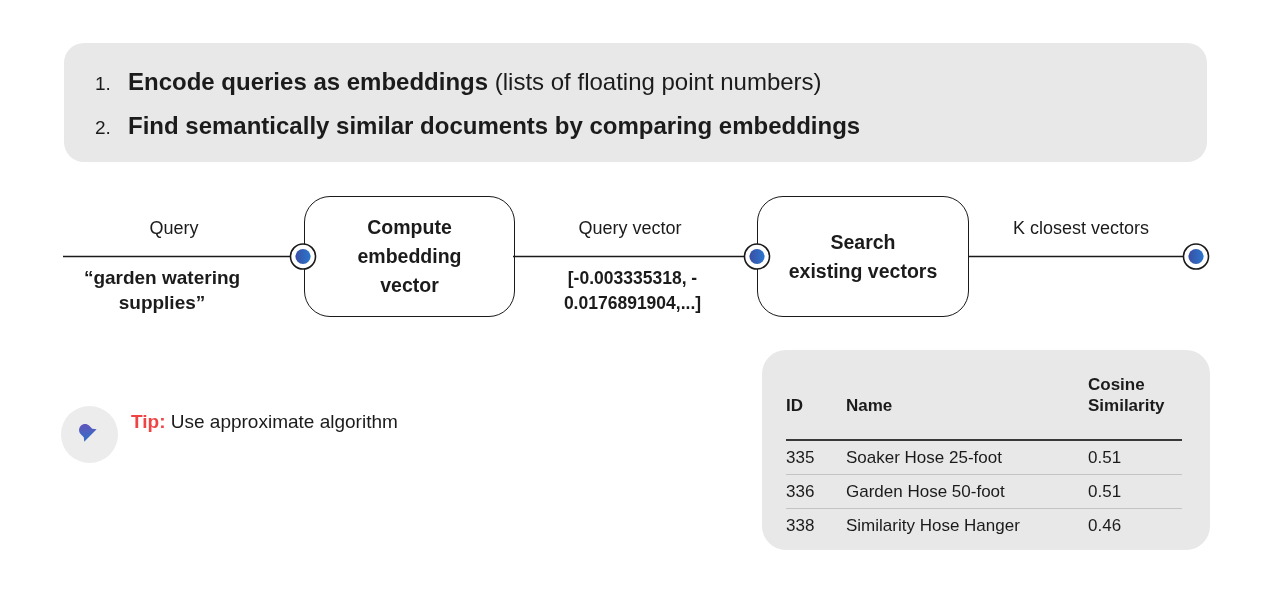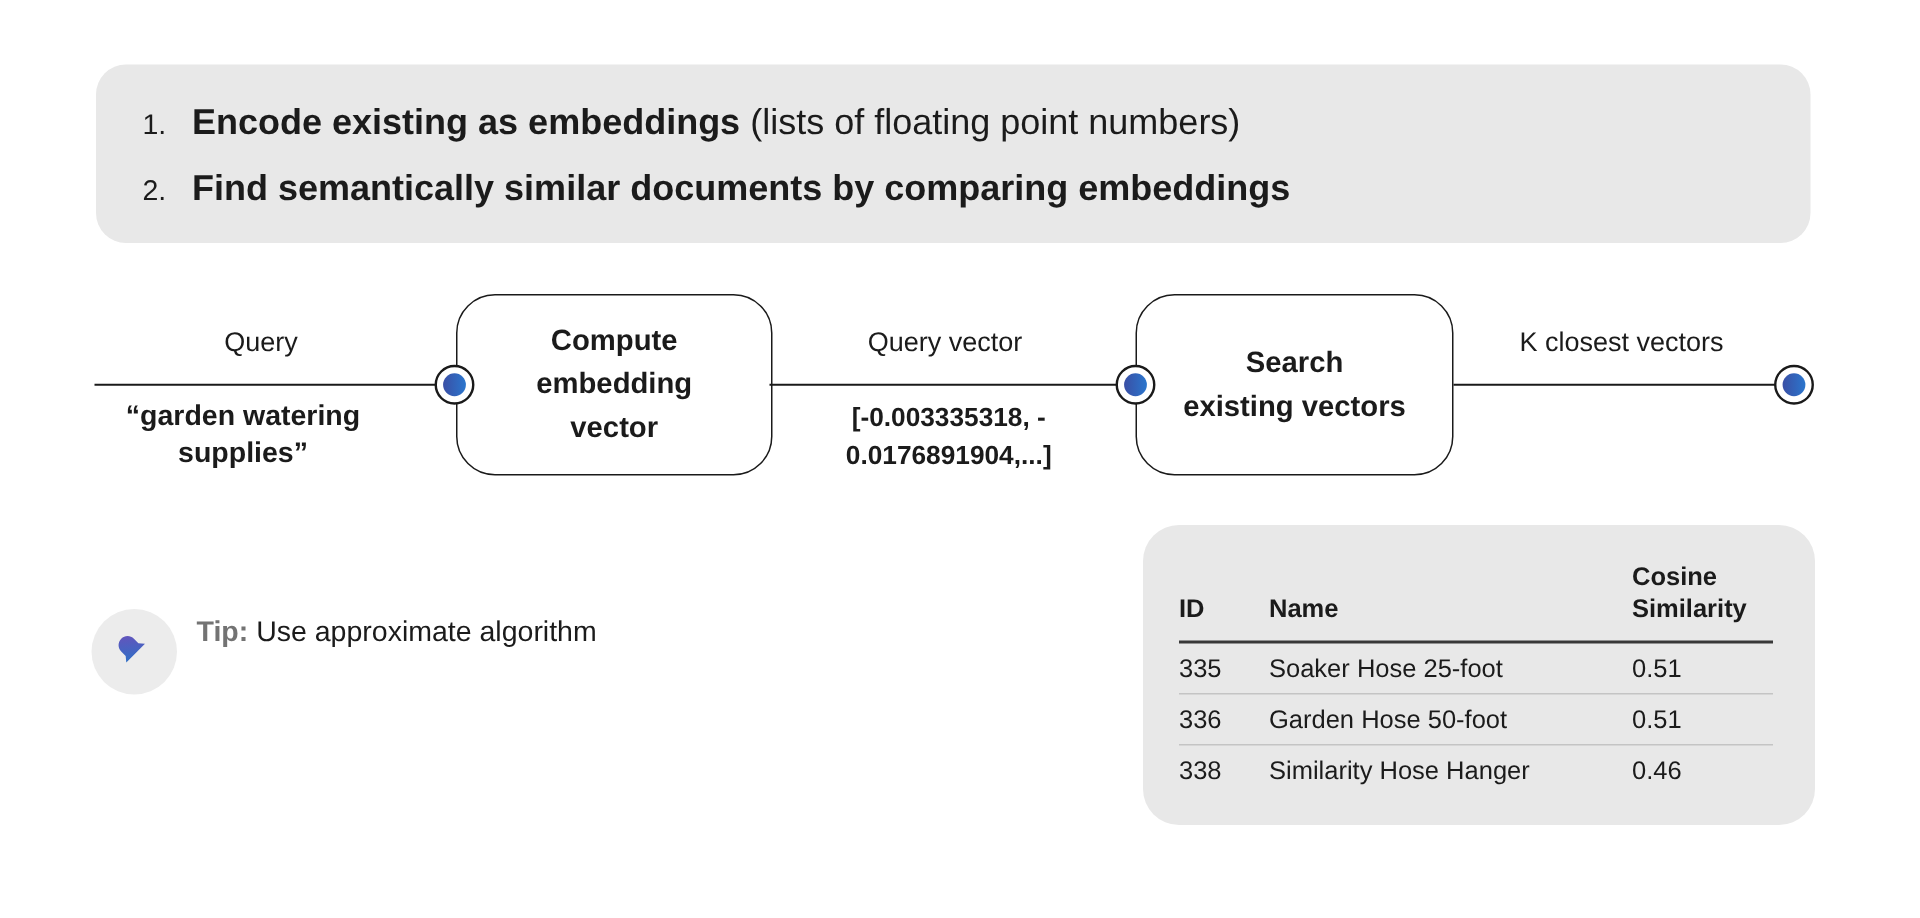--- a/index.html
+++ b/index.html
@@ -49,36 +49,36 @@
   .results-panel {
     position: absolute; left: 762px; top: 350px; width: 448px; height: 200px;
     background: #e8e8e8; border-radius: 24px;
   }
   .results-table {
     margin: 24px 0 0 24px; width: 396px; border-collapse: collapse;
     font-size: 17px; color: #1b1b1b; table-layout: fixed;
   }
   .results-table th {
     text-align: left; font-weight: bold; vertical-align: bottom;
-    padding: 0 0 11px 0; border-bottom: 2px solid #383838; line-height: 21px;
+    padding: 0 0 23px 0; border-bottom: 2px solid #383838; line-height: 21px;
   }
   .results-table td { padding: 6px 0 6px 0; border-bottom: 1px solid #c4c4c4; line-height: 21px; }
   .results-table tr:last-child td { border-bottom: none; }
   .col-id { width: 60px; }
   .col-name { width: 242px; }
   .col-cos { width: 94px; }
 </style>
 </head>
 <body>
 
 <div class="top-panel">
   <div class="instr-list">
     <div class="instr-row">
       <span class="instr-num">1.</span>
-      <span><span class="instr-bold">Encode existing as embeddings </span><span class="instr-reg">(lists of floating point numbers)</span></span>
+      <span><span class="instr-bold">Encode queries as embeddings </span><span class="instr-reg">(lists of floating point numbers)</span></span>
     </div>
     <div class="instr-row">
       <span class="instr-num">2.</span>
       <span><span class="instr-bold">Find semantically similar documents by comparing embeddings</span><span class="instr-reg"></span></span>
     </div>
   </div>
 </div>
 
 <div class="flow-label" style="left:84px; top:218px; width:180px;">Query</div>
 <div class="flow-value bold" style="left:62px; top:265px; width:200px;">“garden watering
@@ -133,21 +133,21 @@
 
 <div class="tip-circle">
   <svg width="32" height="32" viewBox="0 0 32 32">
     <g transform="rotate(-45 16 16)">
       <path d="M16 3 C19.3 3 22 5.7 22 9 L22 13.2 L24.8 16.6 L7.2 16.6 L10 13.2 L10 9 C10 5.7 12.7 3 16 3 Z" fill="url(#pinGrad)"></path>
       <path d="M16 16.6 L16 27.5" stroke="url(#pinGrad)" stroke-width="2.4" stroke-linecap="round"></path>
     </g>
   </svg>
 </div>
 <div class="tip-text">
-  <div><span class="tip-label" style="color:#737373;text-align:center;">Tip:</span><span> Use approximate algorithm</span></div>
+  <div><span class="tip-label" style="color:#ef4444;text-align:center;">Tip:</span><span> Use approximate algorithm</span></div>
 </div>
 
 <div class="results-panel">
   <table class="results-table">
     <colgroup>
         <col class="col-id">
         <col class="col-name">
         <col class="col-cos">
       </colgroup>
     <thead>

